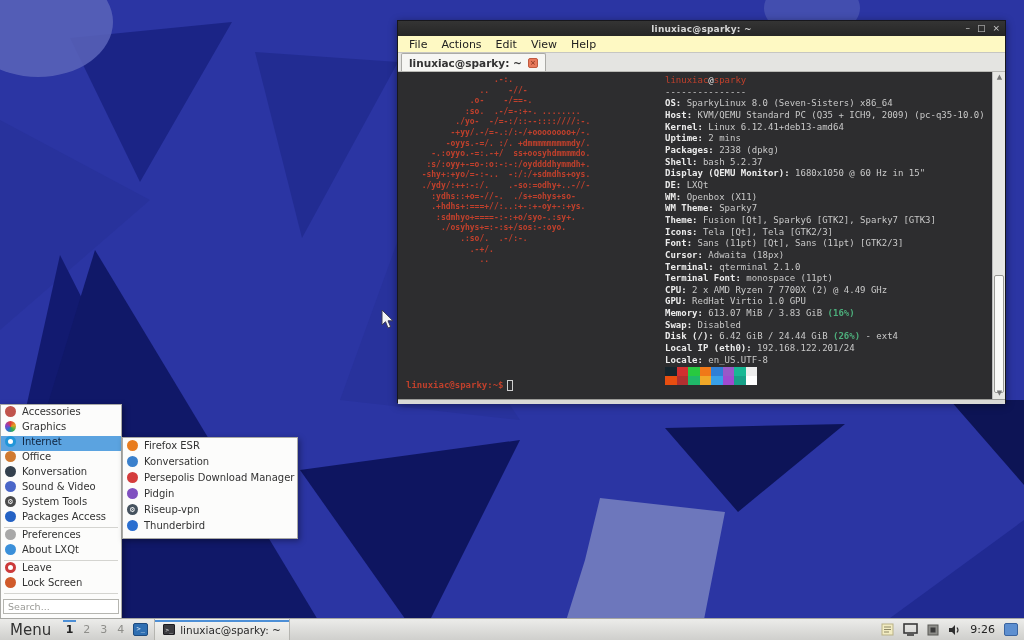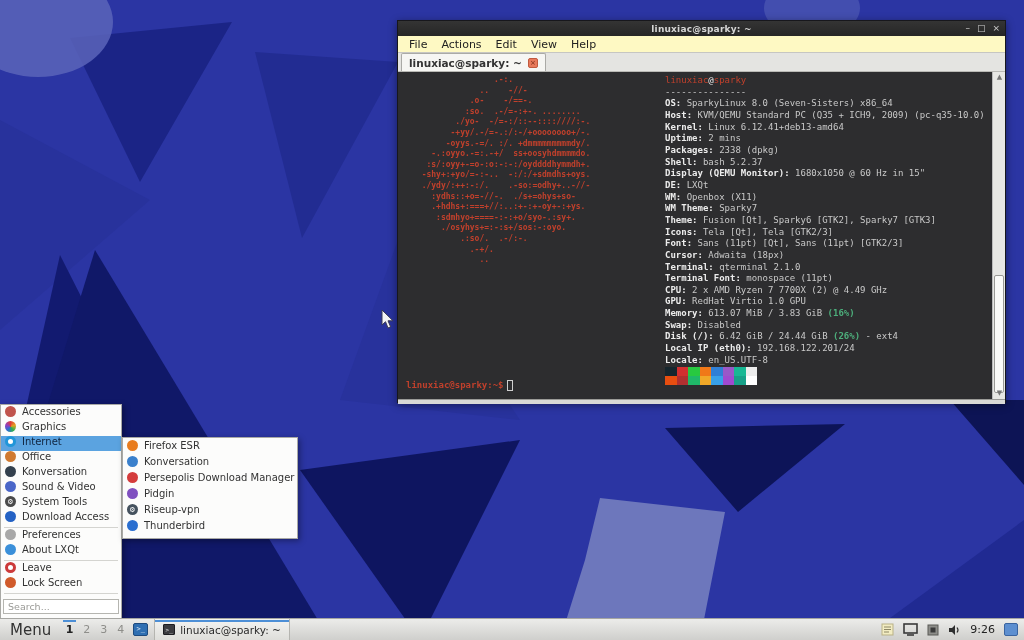--- a/index.html
+++ b/index.html
@@ -218,21 +218,21 @@
         <div class="menu-item">
           <span class="mi-icon" style="background: rgb(74, 102, 200);"></span>
           <span class="mi-label">Sound &amp; Video</span>
         </div>
         <div class="menu-item">
           <span class="mi-icon" style="background: rgb(74, 74, 74);">⚙</span>
           <span class="mi-label">System Tools</span>
         </div>
         <div class="menu-item">
           <span class="mi-icon" style="background: rgb(36, 98, 196);"></span>
-          <span class="mi-label">Download Access</span>
+          <span class="mi-label">Packages Access</span>
         </div>
         <div class="menu-sep"></div>
         <div class="menu-item">
           <span class="mi-icon" style="background: rgb(168, 168, 168);"></span>
           <span class="mi-label">Preferences</span>
         </div>
         <div class="menu-item">
           <span class="mi-icon" style="background: rgb(58, 143, 217);"></span>
           <span class="mi-label">About LXQt</span>
         </div>

